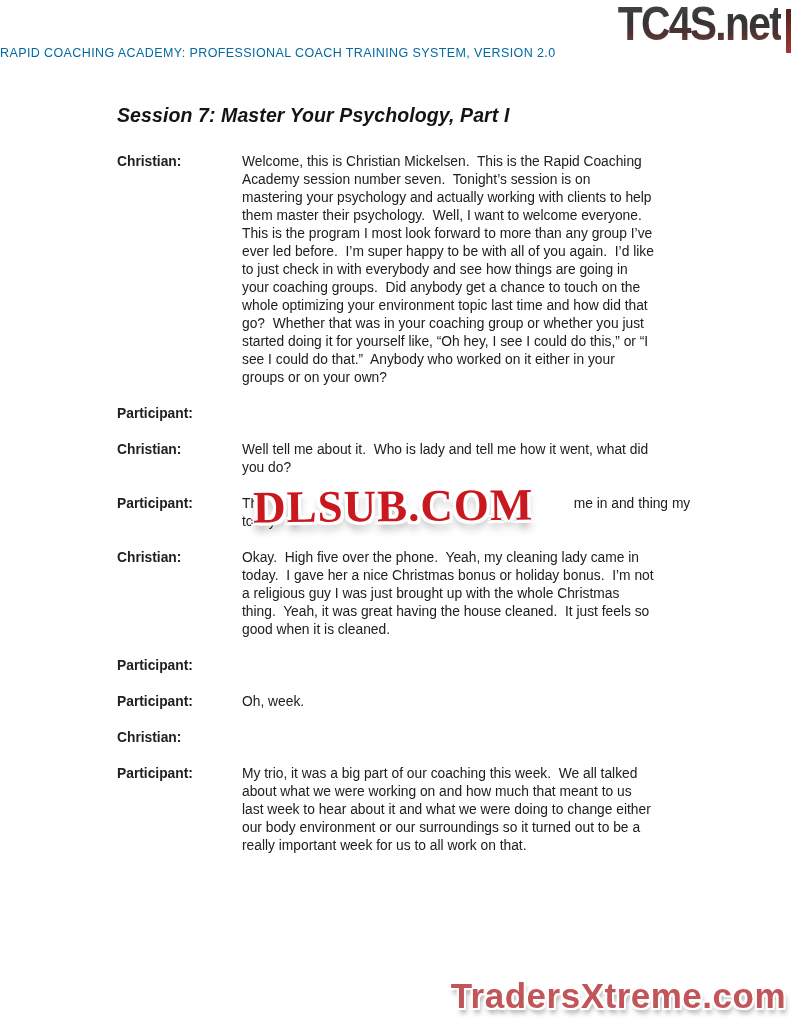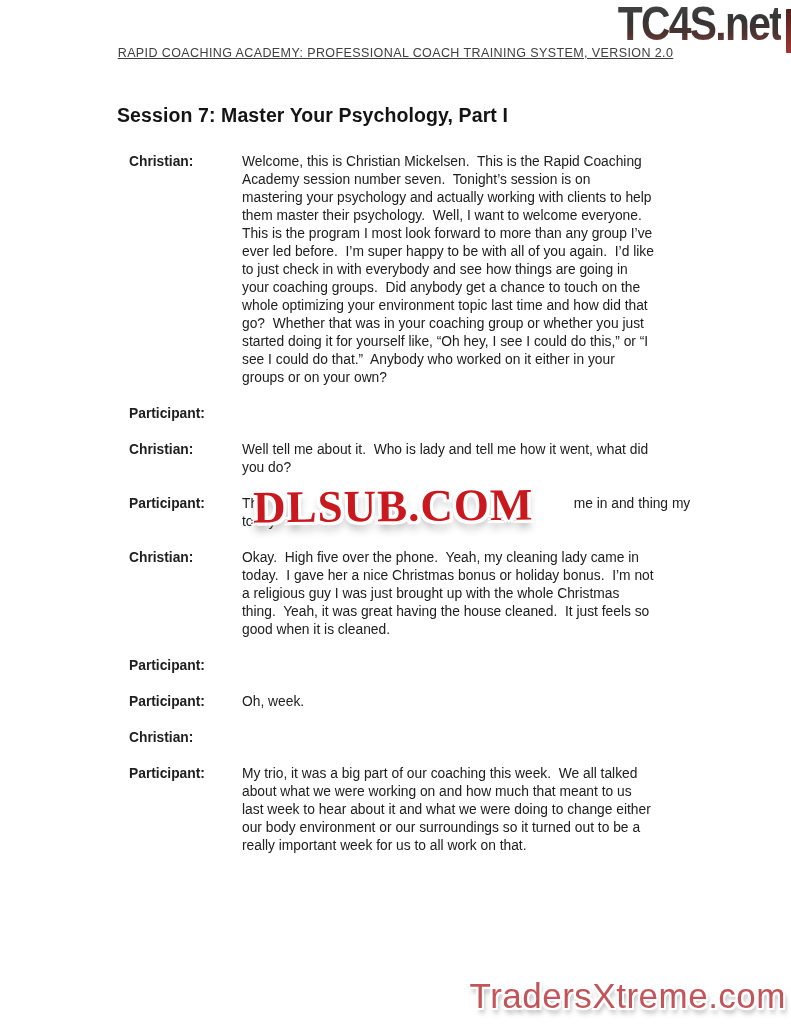--- a/index.html
+++ b/index.html
@@ -18,52 +18,52 @@
     filter:blur(0.3px);
     white-space:nowrap;
   }
   .edge-strip{
     position:absolute;top:9px;right:0;width:5px;height:44px;
     background:linear-gradient(to bottom,#50231f,#a23630);
     border-radius:1px 0 0 1px;
   }
   
   .doc-header{
-    position:absolute;top:46px;left:0;right:0;text-align:center;
-    font-size:12.5px;color:#404040;letter-spacing:0.4px;white-space:nowrap;text-decoration:underline;
+    position:absolute;top:46px;left:0;right:0;text-align:left;
+    font-size:12.5px;color:#0369a1;letter-spacing:0.4px;white-space:nowrap;
   }
   
   .doc-title{
     position:absolute;top:104px;left:117px;
-    font-size:19.5px;font-weight:bold;color:#141414;letter-spacing:0.1px;
+    font-size:19.5px;font-weight:bold;color:#141414;letter-spacing:0.1px;font-style:italic;
   }
   
   .transcript{position:absolute;top:153px;left:117px;width:578px;}
   .entry{
     display:grid;grid-template-columns:92px 1fr;
     margin-bottom:18px;font-size:13.8px;line-height:18px;color:#202020;
   }
-  .speaker{font-weight:bold;white-space:nowrap;margin-left:12px;}
+  .speaker{font-weight:bold;white-space:nowrap;}
   .speech{white-space:pre;margin-left:33px;}
   .wm-gap{display:inline-block;width:288px;}
   
   .watermark{
     position:absolute;left:253px;top:484px;
     font-family:"Liberation Serif","DejaVu Serif",serif;
     font-size:45px;font-weight:bold;letter-spacing:1px;line-height:1;
     transform:rotate(-0.6deg);
     text-shadow:
       -3px -3px 0 #fff, 3px -3px 0 #fff, -3px 3px 0 #fff, 3px 3px 0 #fff,
       -3px 0 0 #fff, 3px 0 0 #fff, 0 -3px 0 #fff, 0 3px 0 #fff,
       0 7px 9px rgba(40,40,40,0.45);
   }
   
   .footer-logo{
     position:absolute;top:978px;right:5px;
-    font-size:35px;font-weight:normal;letter-spacing:0.5px;line-height:1;
+    font-size:35px;font-weight:bold;letter-spacing:0.5px;line-height:1;
     text-shadow:
       -2px -2px 0 #fff, 2px -2px 0 #fff, -2px 2px 0 #fff, 2px 2px 0 #fff,
       -2px 0 0 #fff, 2px 0 0 #fff, 0 -2px 0 #fff, 0 2px 0 #fff,
       2px 5px 5px rgba(60,60,60,0.5);
     white-space:nowrap;
     text-align:center;
   }
 </style>
 </head>
 <body>

